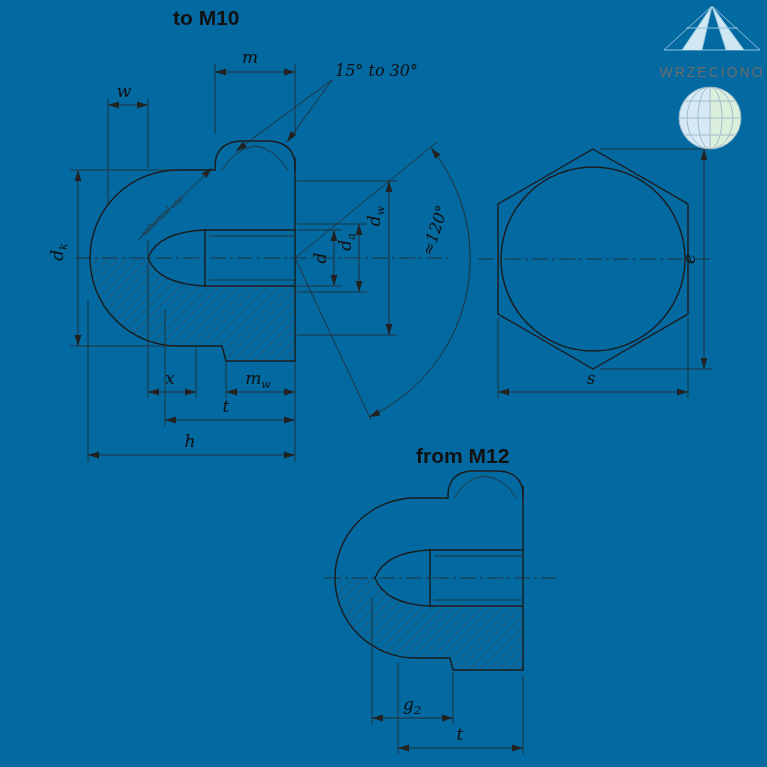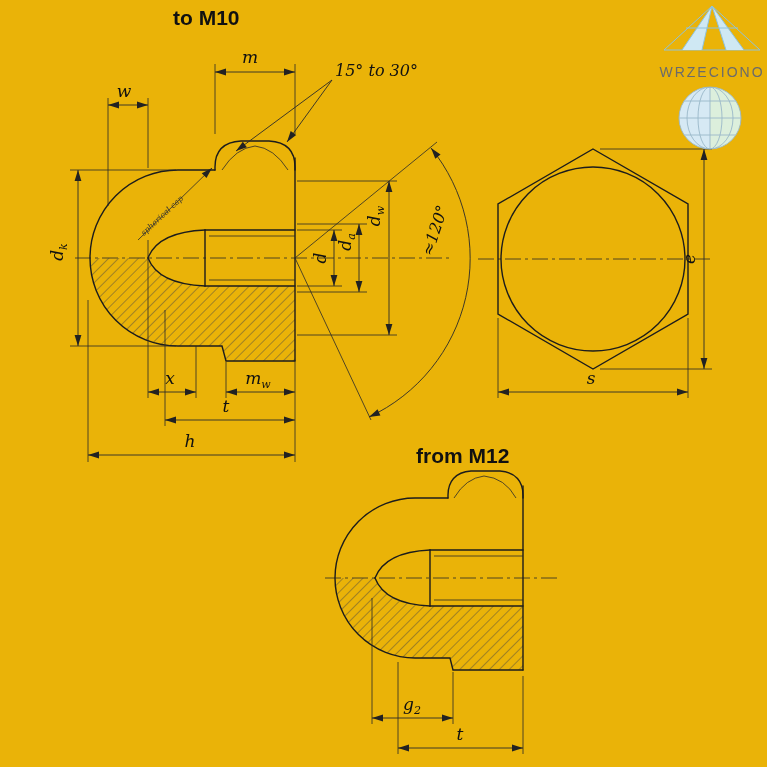--- a/index.html
+++ b/index.html
@@ -1,16 +1,16 @@
 <!DOCTYPE html>
 <html><head>
 <meta charset="utf-8">
 <style>
   html,body{margin:0;padding:0;background:#ffffff;}
-  .page{position:relative;width:767px;height:767px;background:#eab308;overflow:hidden;
+  .page{position:relative;width:767px;height:767px;background:#0369a1;overflow:hidden;
         font-family:"Liberation Sans",sans-serif;}
   svg{position:absolute;left:0;top:0;}
   .out{stroke:#1c1c1c;stroke-width:1.4;fill:none;stroke-linecap:round;}
   .thin{stroke:#2a2a2a;stroke-width:0.8;fill:none;}
   .dim{stroke:#2a2a2a;stroke-width:0.9;fill:none;}
   .ext{stroke:#2a2a2a;stroke-width:0.8;fill:none;}
   .center{stroke:#2a2a2a;stroke-width:0.8;fill:none;stroke-dasharray:16 4 3 4;}
   .hatchfill{fill:url(#hatch);stroke:none;}
   .dim-label{font:italic 17px "DejaVu Serif",serif;fill:#111;}
   .sub{font-size:11px;}

